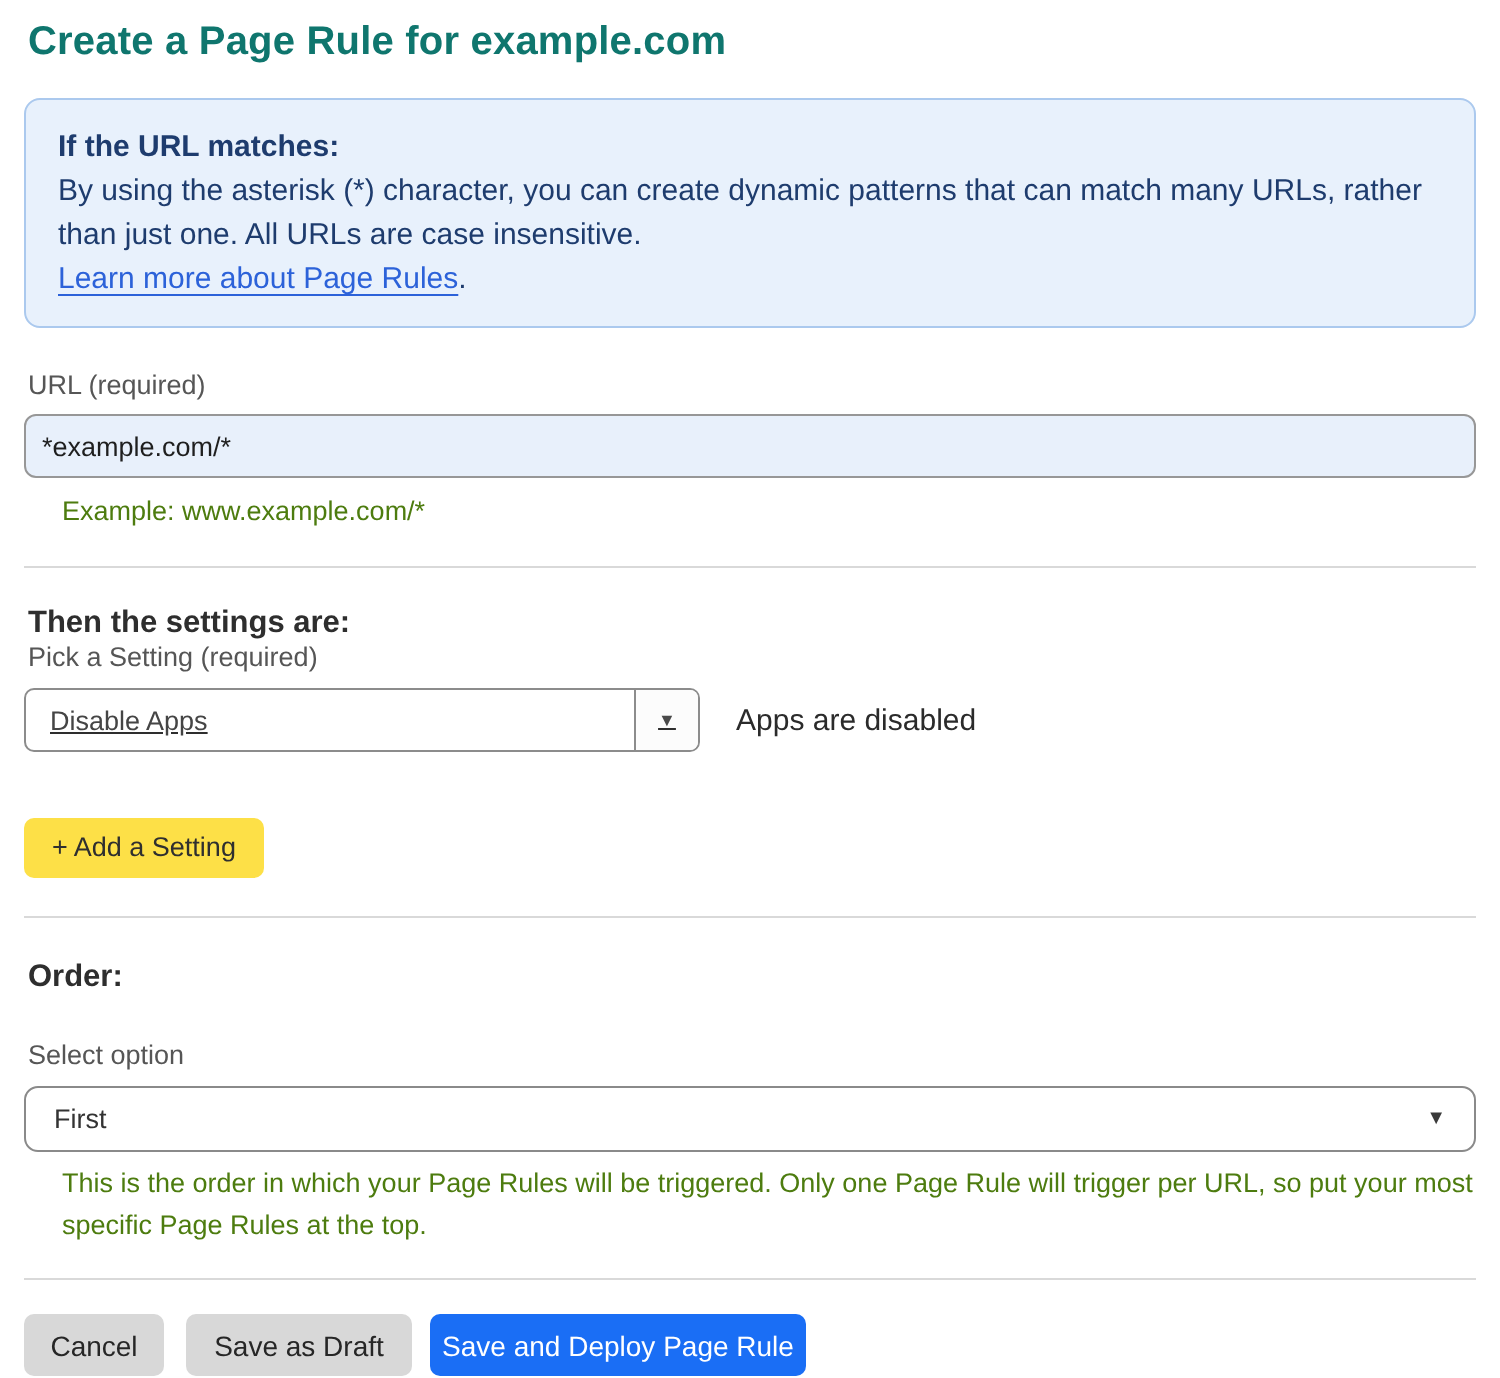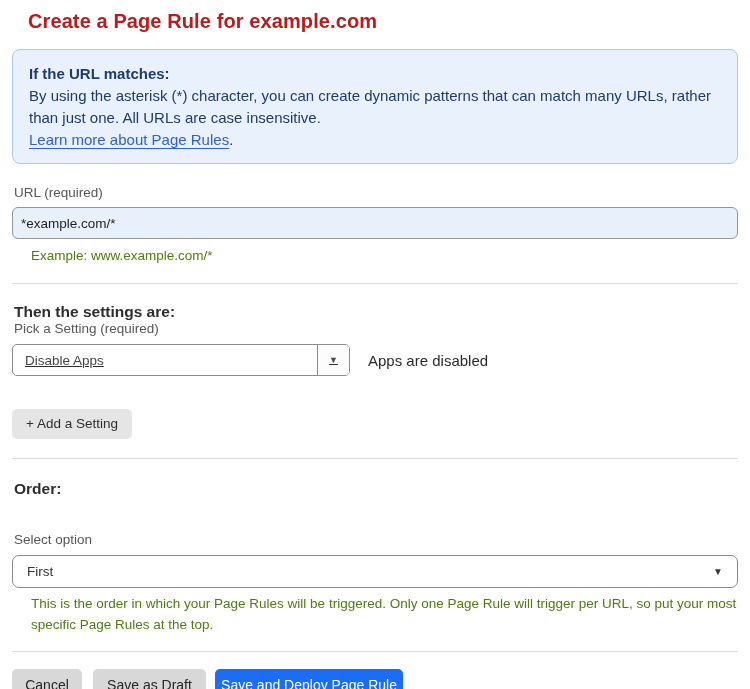--- a/index.html
+++ b/index.html
@@ -6,22 +6,22 @@
   html, body {
     width: 750px; height: 689px;
     background: #ffffff;
     font-family: "Liberation Sans", sans-serif;
     color: #2e2e2e;
     overflow: hidden;
   }
   .page { padding: 8px 12px 0 12px; width: 750px; }
 
   .page-title {
-    font-size: 20px; font-weight: 700; color: #b91c1c;
-    letter-spacing: 0.1px; line-height: 26px; margin-left: 16px;
+    font-size: 20px; font-weight: 700; color: #0f766e;
+    letter-spacing: 0.1px; line-height: 26px; margin-left: 2px;
   }
 
   
   .info-box {
     margin-top: 15px;
     background: #e8f1fc;
     border: 1px solid #abc9ee;
     border-radius: 8px;
     padding: 13px 16px 12px 16px;
     font-size: 15px; line-height: 22px;
@@ -100,30 +100,30 @@
     font-size: 9px; color: #4a4a4a;
   }
   .status-text {
     margin-left: 18px;
     font-size: 15px; color: #2b2b2b;
   }
 
   .add-setting-btn {
     margin-top: 33px;
     display: inline-block;
-    background: #e5e5e5;
+    background: #fde047;
     border: none; border-radius: 5px;
     padding: 0 14px; height: 30px; line-height: 30px;
     font-family: "Liberation Sans", sans-serif;
     font-size: 13.5px; color: #2f2f2f;
     cursor: pointer;
   }
 
   .order-heading { margin-top: 21px; }
-  .order-label { margin-top: 34px; }
+  .order-label { margin-top: 22px; }
 
   
   .wide-select {
     margin-top: 7px;
     width: 726px; height: 33px;
     border: 1px solid #8a8a8a;
     border-radius: 7px;
     background: #ffffff;
     display: flex; align-items: center; justify-content: space-between;
     padding: 0 14px;

